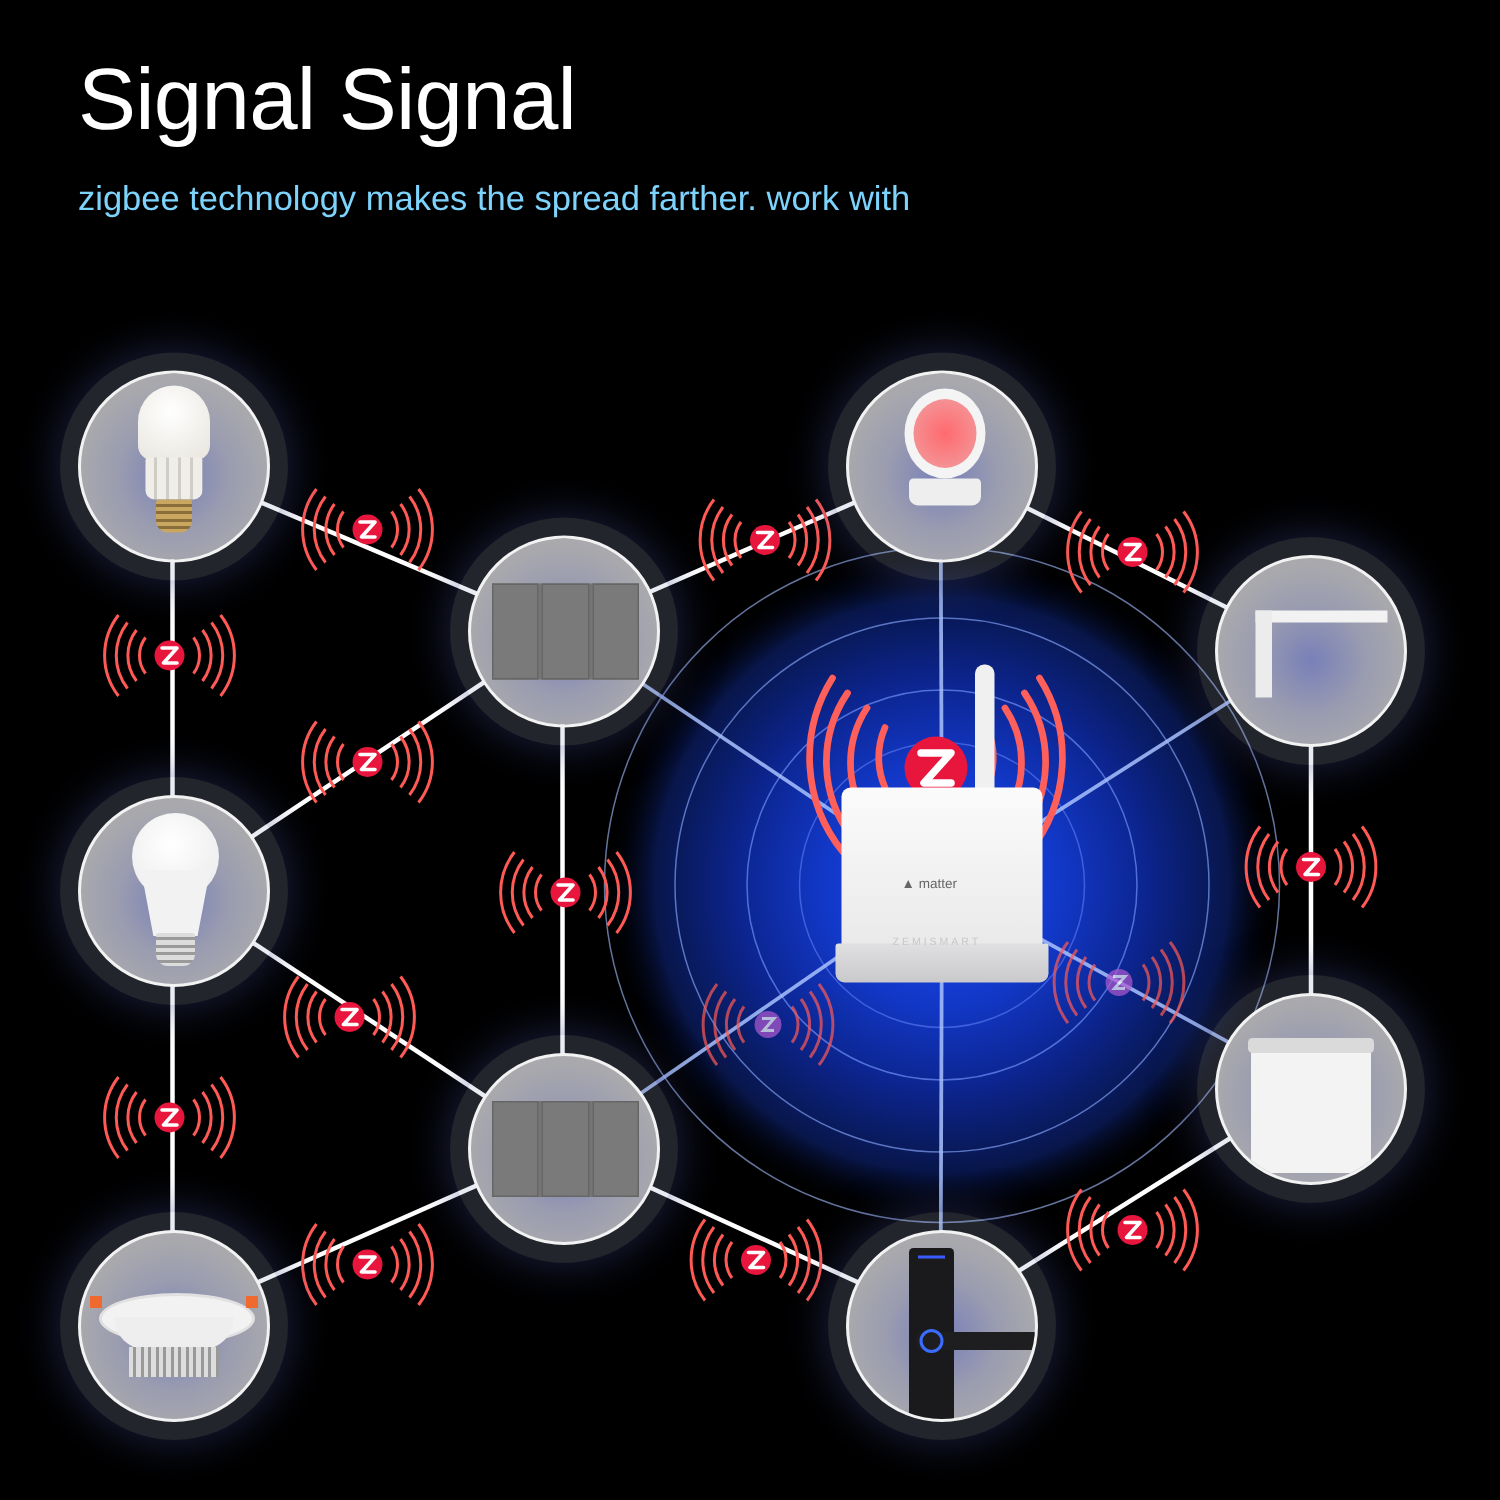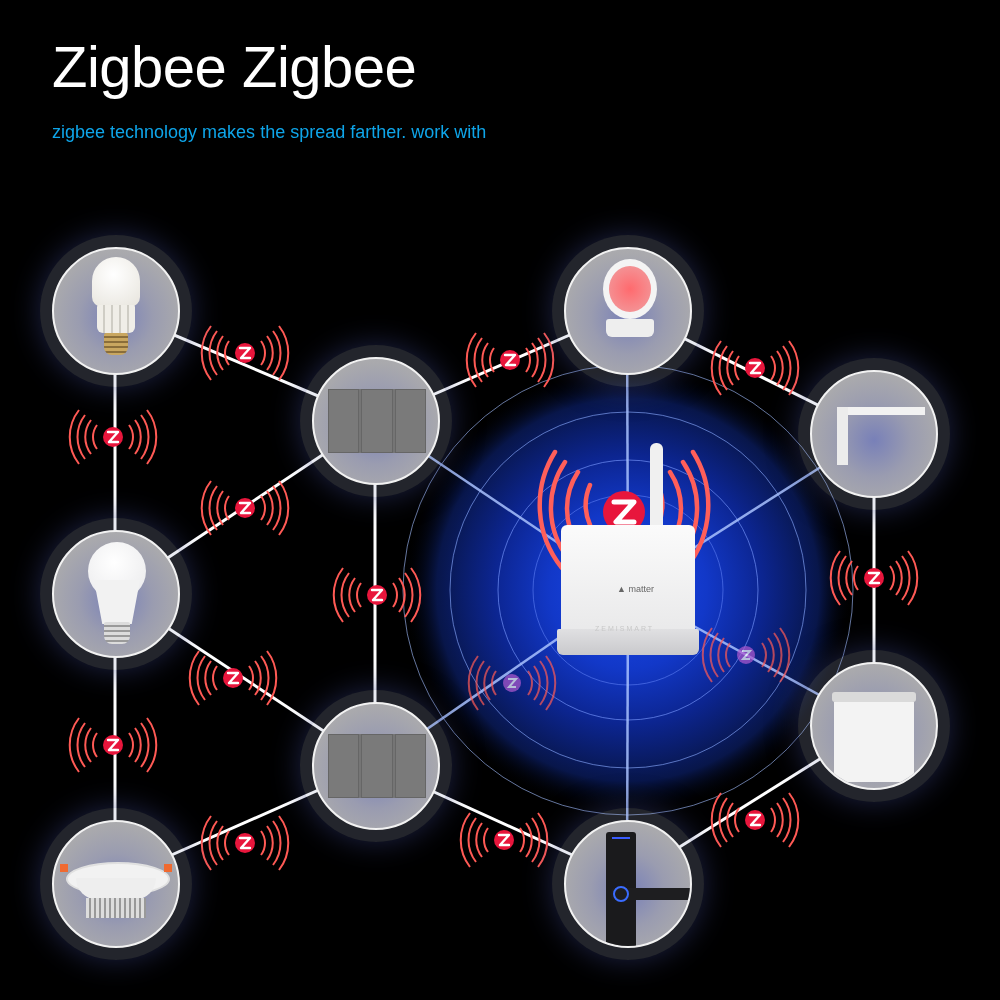--- a/index.html
+++ b/index.html
@@ -1,30 +1,30 @@
 <!DOCTYPE html>
 <html><head>
 <meta charset="utf-8">
 <style>
   html,body{margin:0;padding:0;background:#000;}
   #stage{position:relative;width:1000px;height:1000px;overflow:hidden;background:#000;font-family:"Liberation Sans",sans-serif;}
   .title{position:absolute;left:52px;top:38px;font-size:58px;font-weight:400;color:#fff;letter-spacing:-0.5px;line-height:1;}
-  .subtitle{position:absolute;left:52px;top:118px;font-size:18px;color:#0ea5e9;line-height:28px;width:700px;}
+  .subtitle{position:absolute;left:52px;top:118px;font-size:23px;color:#7dd3fc;line-height:28px;width:700px;}
   svg.net{position:absolute;left:0;top:0;}
   .node{position:absolute;width:128px;height:128px;border-radius:50%;}
   .node .ring{position:absolute;left:-12px;top:-12px;width:152px;height:152px;border-radius:50%;background:rgba(160,170,200,0.22);box-shadow:0 0 30px rgba(60,70,140,0.5);}
   .node .face{position:absolute;left:0;top:0;width:124px;height:124px;border-radius:50%;border:2px solid #f2f2f2;background:radial-gradient(circle at 50% 55%,#7880b8 0%,#9a9cb0 40%,#a9a9ad 70%,#b3b3b3 100%);overflow:hidden;}
   .router{position:absolute;left:561px;top:525px;width:134px;height:135px;}
 </style>
 </head>
 <body>
 
 <div id="stage">
 
-  <div class="title">Zigbee Zigbee</div>
+  <div class="title">Signal Signal</div>
   <div class="subtitle">
     <div>zigbee technology makes the spread farther. work with</div>
   </div>
 
   <svg class="net" width="1000" height="1000" viewBox="0 0 1000 1000">
     <defs>
       <radialGradient id="hubGlow" cx="50%" cy="50%" r="50%">
         <stop offset="0%" stop-color="#1a4af0"></stop>
         <stop offset="35%" stop-color="#1238c8"></stop>
         <stop offset="60%" stop-color="#0c2590"></stop>
@@ -151,21 +151,21 @@
     <rect x="650" y="443" width="13" height="100" rx="6" fill="#f0f0f0"></rect>
     <g transform="translate(624,512)">
       <circle r="21" fill="#e8163c"></circle>
       <path d="M-10,-10 L10,-10 L-8,10 L10,10" fill="none" stroke="#fff" stroke-width="5" stroke-linejoin="round" stroke-linecap="round"></path>
     </g>
   </svg>
 
   <div class="router">
     <div style="position:absolute;left:0;top:0;width:134px;height:108px;background:linear-gradient(#fbfbfb,#e9e9ea);border-radius:6px 6px 2px 2px;"></div>
     <div style="position:absolute;left:-4px;top:104px;width:142px;height:26px;background:linear-gradient(#e0e0e2,#c9c9cc);border-radius:2px 2px 6px 6px;"></div>
-    <div style="position:absolute;left:56px;top:59px;font-size:9px;color:#666;">▲ <span>matter</span></div>
+    <div style="position:absolute;left:40px;top:59px;font-size:9px;color:#666;">▲ <span>matter</span></div>
     <div style="position:absolute;left:34px;top:100px;font-size:7px;letter-spacing:2px;color:#c8c8c8;">ZEMISMART</div>
   </div>
 
   <div class="node" style="left:52px;top:247px;">
     <div class="ring"></div>
     <div class="face">
       <div style="position:absolute;left:38px;top:8px;width:48px;height:50px;border-radius:24px 24px 10px 10px;background:radial-gradient(circle at 45% 35%,#fff,#e7e4dc);"></div>
       <div style="position:absolute;left:43px;top:56px;width:38px;height:28px;background:repeating-linear-gradient(90deg,#f0eee8 0 6px,#cfcdc5 6px 8px);border-radius:2px 2px 6px 6px;"></div>
       <div style="position:absolute;left:50px;top:84px;width:24px;height:22px;background:repeating-linear-gradient(#c9a760 0 3px,#8a6e3a 3px 5px);border-radius:2px 2px 8px 8px;"></div>
     </div>

